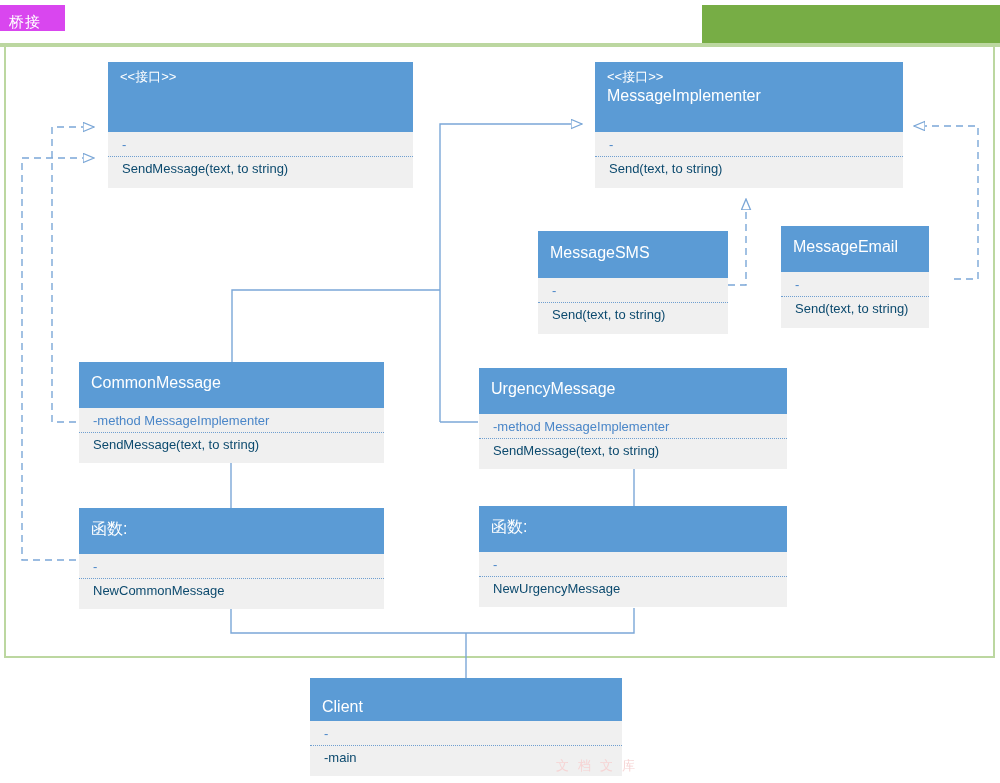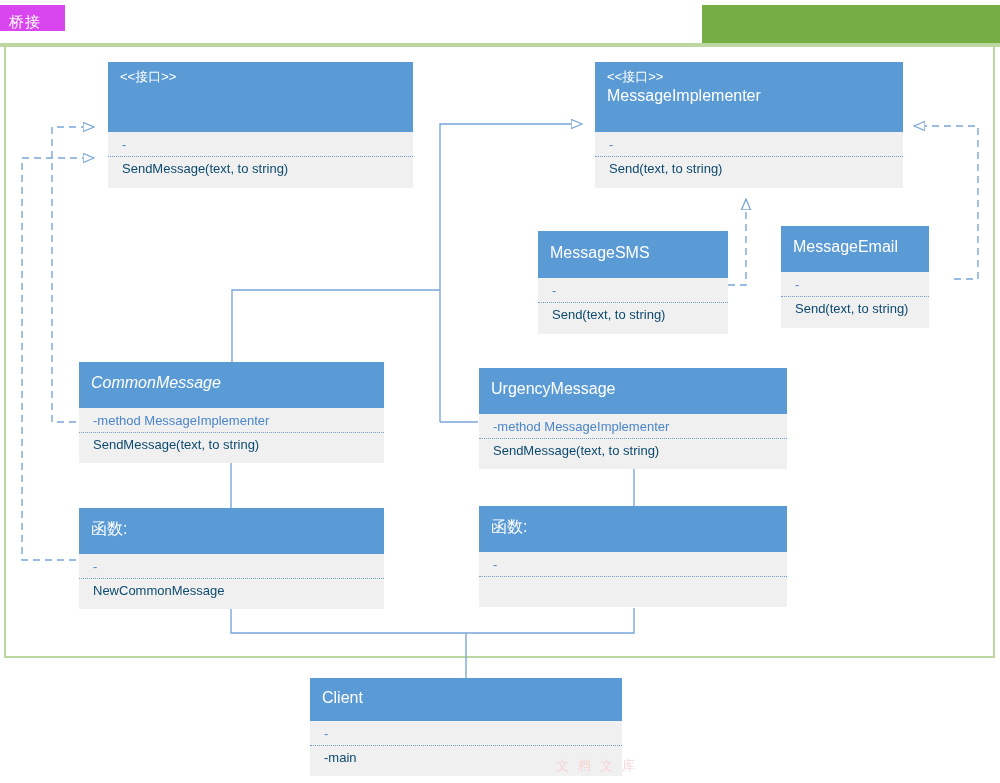--- a/index.html
+++ b/index.html
@@ -172,21 +172,21 @@
     <div class="hdr" style="height:46px;padding-top:10px;">
       <span class="cname">MessageEmail</span>
     </div>
     <div class="body" style="height:56px;">
       <div class="attr">-</div>
       <div class="op">Send(text, to string)</div>
     </div>
   </div>
 
   <div class="uml" style="left:79px;top:362px;width:305px;">
-    <div class="hdr" style="height:46px;padding-top:10px;font-style:italic;">
+    <div class="hdr" style="height:46px;padding-top:10px;">
       <span class="cname">CommonMessage</span>
     </div>
     <div class="body" style="height:55px;">
       <div class="attr">-method MessageImplementer</div>
       <div class="op">SendMessage(text, to string)</div>
     </div>
   </div>
 
   <div class="uml" style="left:479px;top:368px;width:308px;">
     <div class="hdr" style="height:46px;padding-top:10px;">
@@ -207,25 +207,26 @@
       <div class="op">NewCommonMessage</div>
     </div>
   </div>
 
   <div class="uml" style="left:479px;top:506px;width:308px;">
     <div class="hdr" style="height:46px;padding-top:10px;">
       <span class="cname">函数:</span>
     </div>
     <div class="body" style="height:55px;">
       <div class="attr">-</div>
+      <div class="op">NewUrgencyMessage</div>
     </div>
   </div>
 
   <div class="uml" style="left:310px;top:678px;width:312px;">
-    <div class="hdr" style="height:43px;padding-top:9px;">
+    <div class="hdr" style="height:43px;padding-top:18px;">
       <span class="cname">Client</span>
     </div>
     <div class="body" style="height:55px;">
       <div class="attr">-</div>
       <div class="op">-main</div>
     </div>
   </div>
 
   <div class="watermark">文档文库</div>
 

